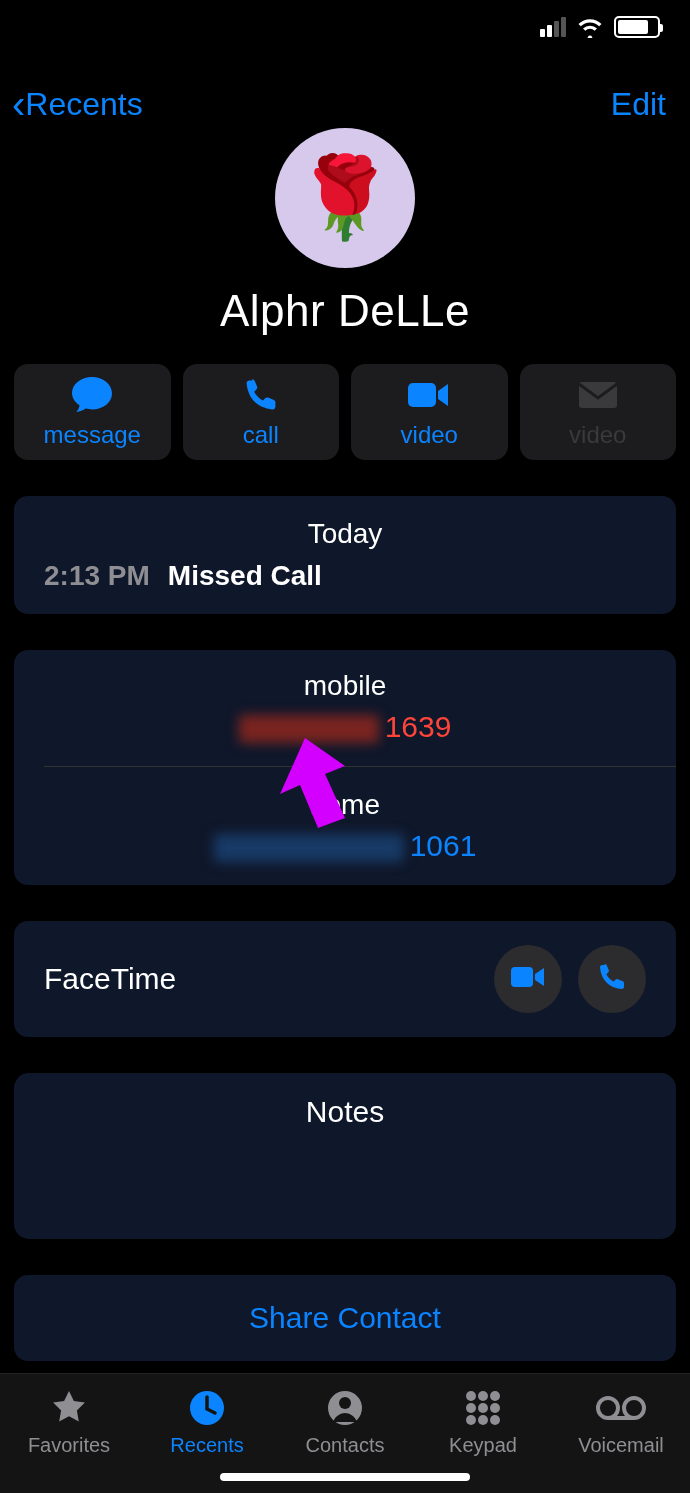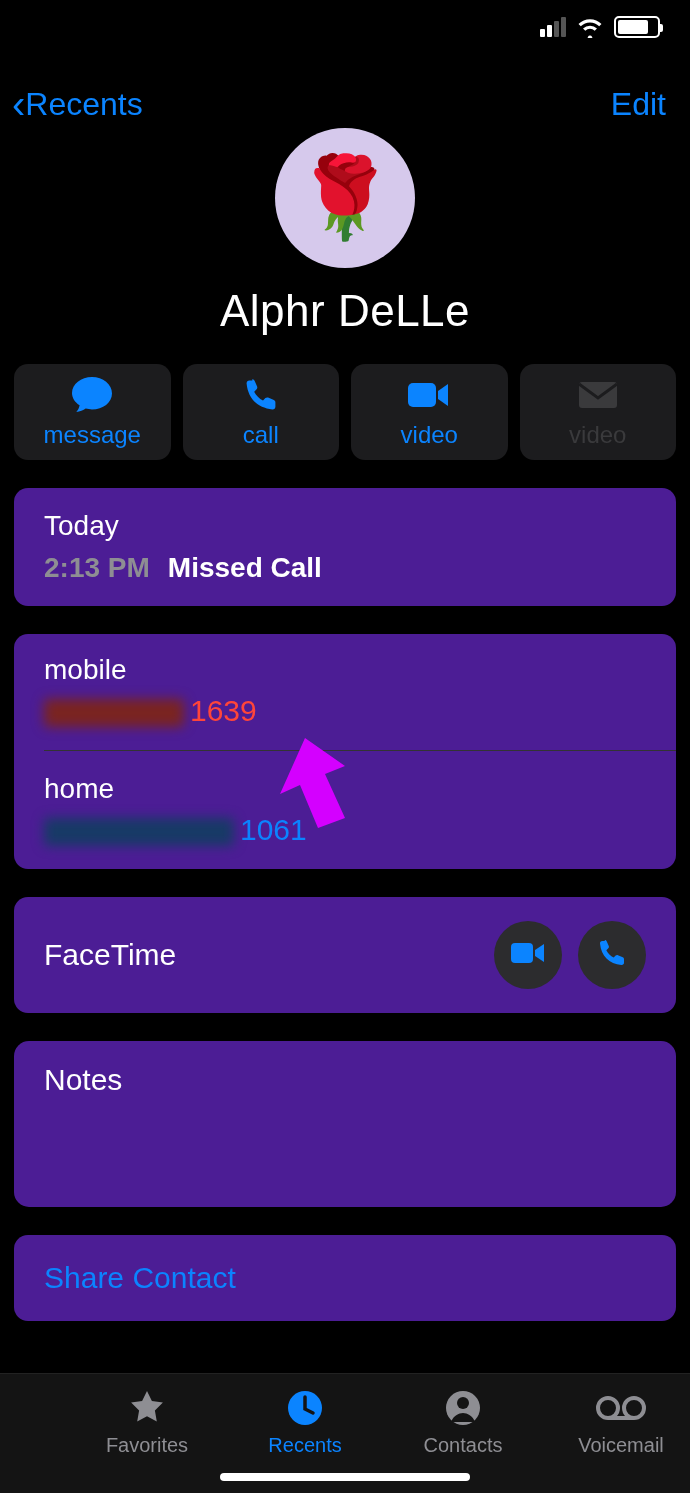--- a/index.html
+++ b/index.html
@@ -78,22 +78,23 @@
     height:96px; gap:6px;
   }
   .action-btn.disabled .action-icon,
   .action-btn.disabled .action-label { color:#3a3a3c; }
   .action-icon { color:#0b84ff; height:40px; display:flex; align-items:center; justify-content:center;}
   .action-icon svg { display:block; }
   .action-label { color:#0b84ff; font-size:24px; }
 
   
   .card {
-    background:#4c1d95; border-radius:14px; margin: 28px 14px 0 14px;
+    background:#0f172a; border-radius:14px; margin: 36px 14px 0 14px;
     padding: 0;
+    text-align: center;
   }
   .card-pad { padding: 22px 30px; }
   .call-log-day { font-size:28px; color:#fff; }
   .call-log-line { display:flex; gap:18px; font-size:28px; margin-top:10px;}
   .call-log-time { color:#8e8e93;font-weight:bold; }
   .call-log-status { color:#fff; font-weight:600; }
 
   .phone-section { padding: 20px 30px 22px 30px; }
   .phone-label { font-size:28px; color:#fff; }
   .phone-mobile { font-size:30px; color:#ff453a; margin-top:8px; }
@@ -133,23 +134,22 @@
 
   
   .annotation-arrow {
     position:absolute; left:250px; top:730px; pointer-events:none;
   }
 
   
   .tab-bar {
     position:absolute; bottom:0; left:0; right:0;
     background:#141414; border-top:1px solid #222;
-    display:flex; justify-content:flex-end; align-items:flex-start;
+    display:flex; justify-content:center; align-items:flex-start;
     padding: 14px 0 36px 0;
-    gap: 20px;
   }
   .tab-item {
     display:flex; flex-direction:column; align-items:center; gap:6px;
     color:#8e8e93; font-size:20px; width:20%;
   }
   .tab-item.active { color:#0b84ff; }
   .tab-icon { height:40px; display:flex; align-items:center; justify-content:center;}
   .home-indicator {
     position:absolute; bottom:12px; left:50%; transform:translateX(-50%);
     width:250px; height:8px; background:#fff; border-radius:4px;
@@ -309,20 +309,36 @@
       <svg width="40" height="40" viewBox="0 0 40 40">
           <circle cx="20" cy="20" r="17" fill="#8e8e93"></circle>
           <circle cx="20" cy="15" r="6" fill="#141414"></circle>
           <path d="M8 34c2-6 8-9 12-9s10 3 12 9" fill="#141414"></path>
         </svg>
     </div>
     <div>Contacts</div>
   </div>
   <div class="tab-item">
     <div class="tab-icon">
+      <svg width="40" height="40" viewBox="0 0 40 40">
+        <circle cx="8" cy="8" r="5" fill="#8e8e93"></circle>
+          <circle cx="20" cy="8" r="5" fill="#8e8e93"></circle>
+          <circle cx="32" cy="8" r="5" fill="#8e8e93"></circle>
+        <circle cx="8" cy="20" r="5" fill="#8e8e93"></circle>
+          <circle cx="20" cy="20" r="5" fill="#8e8e93"></circle>
+          <circle cx="32" cy="20" r="5" fill="#8e8e93"></circle>
+        <circle cx="8" cy="32" r="5" fill="#8e8e93"></circle>
+          <circle cx="20" cy="32" r="5" fill="#8e8e93"></circle>
+          <circle cx="32" cy="32" r="5" fill="#8e8e93"></circle>
+      </svg>
+    </div>
+    <div>Keypad</div>
+  </div>
+  <div class="tab-item">
+    <div class="tab-icon">
       <svg width="50" height="28" viewBox="0 0 50 28">
           <circle cx="12" cy="14" r="10" stroke="#8e8e93" stroke-width="4" fill="none"></circle>
           <circle cx="38" cy="14" r="10" stroke="#8e8e93" stroke-width="4" fill="none"></circle>
           <line x1="12" y1="24" x2="38" y2="24" stroke="#8e8e93" stroke-width="4"></line>
         </svg>
     </div>
     <div>Voicemail</div>
   </div>
   <div class="home-indicator"></div>
 </div>

